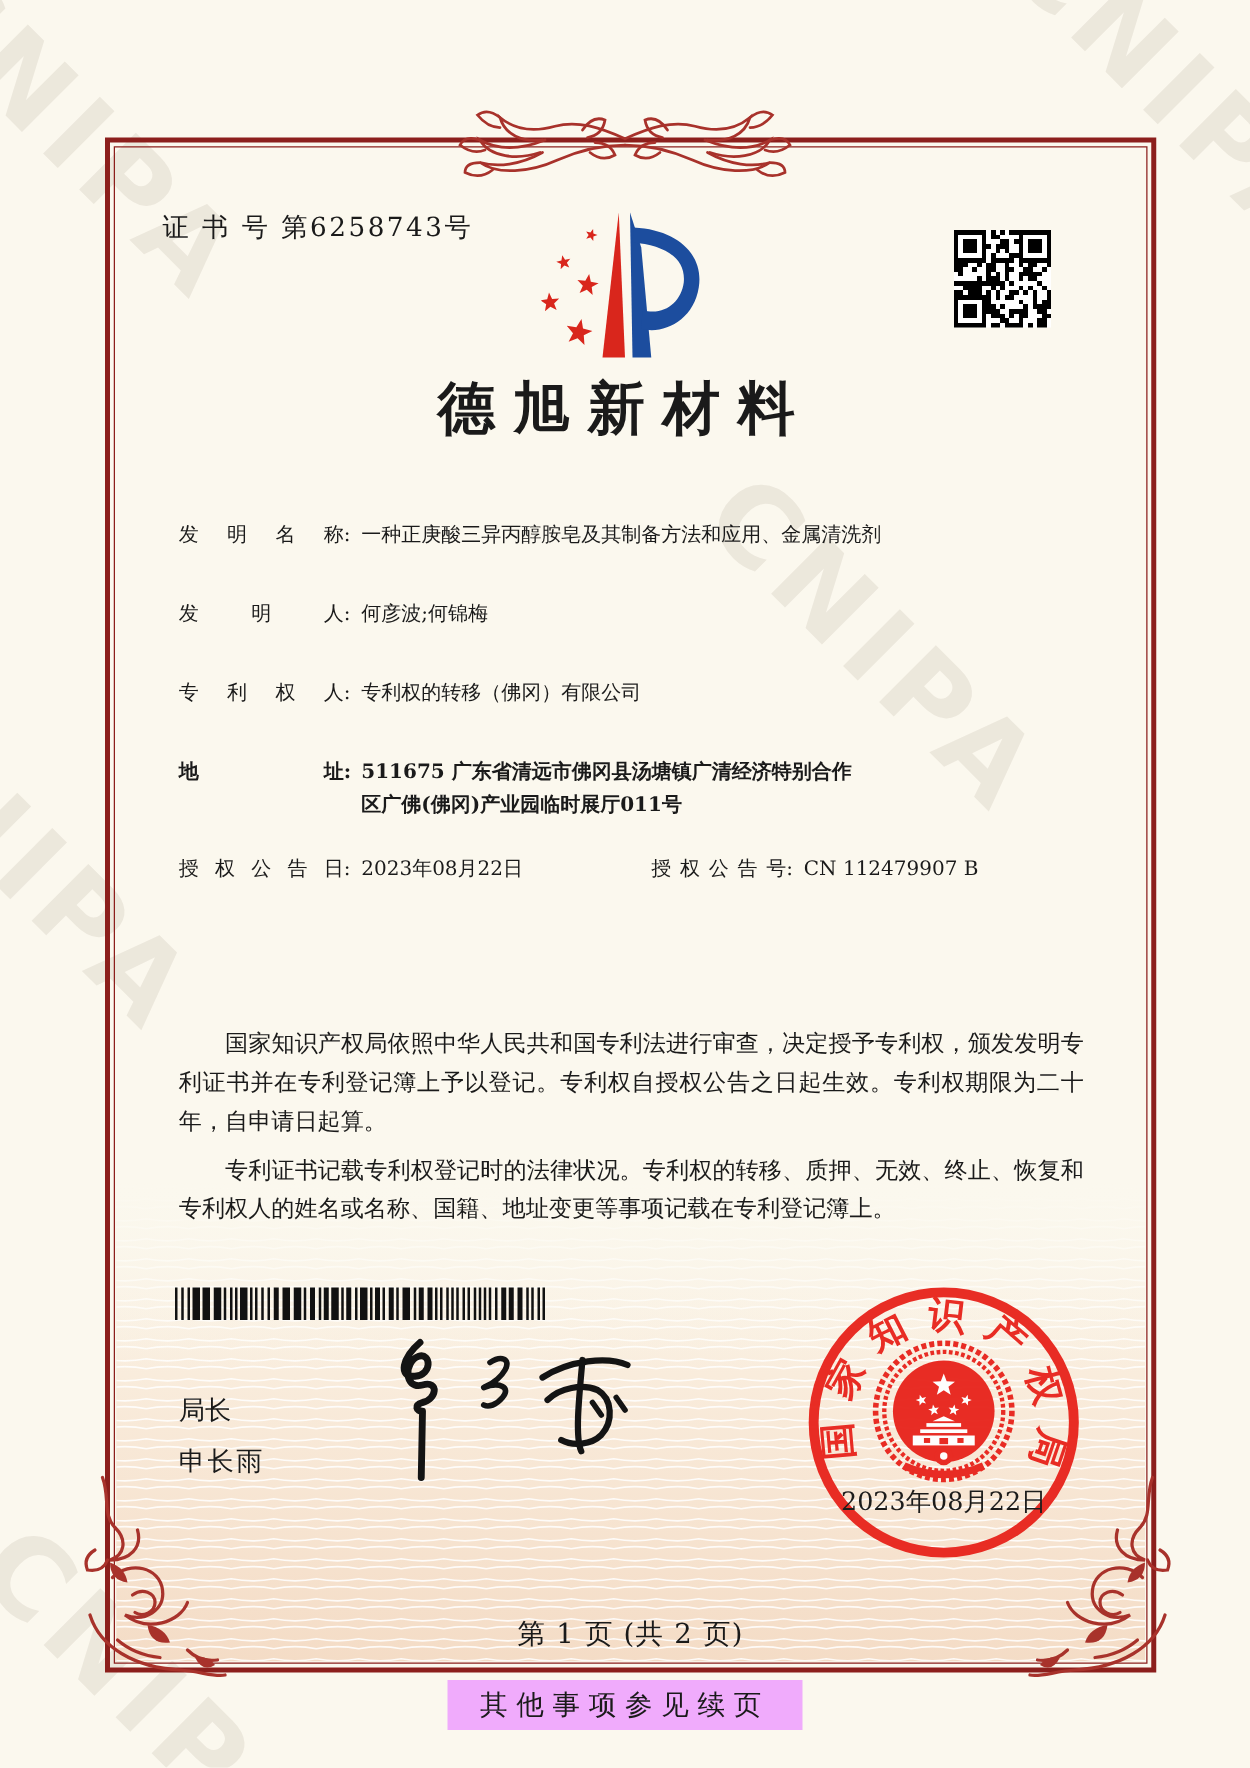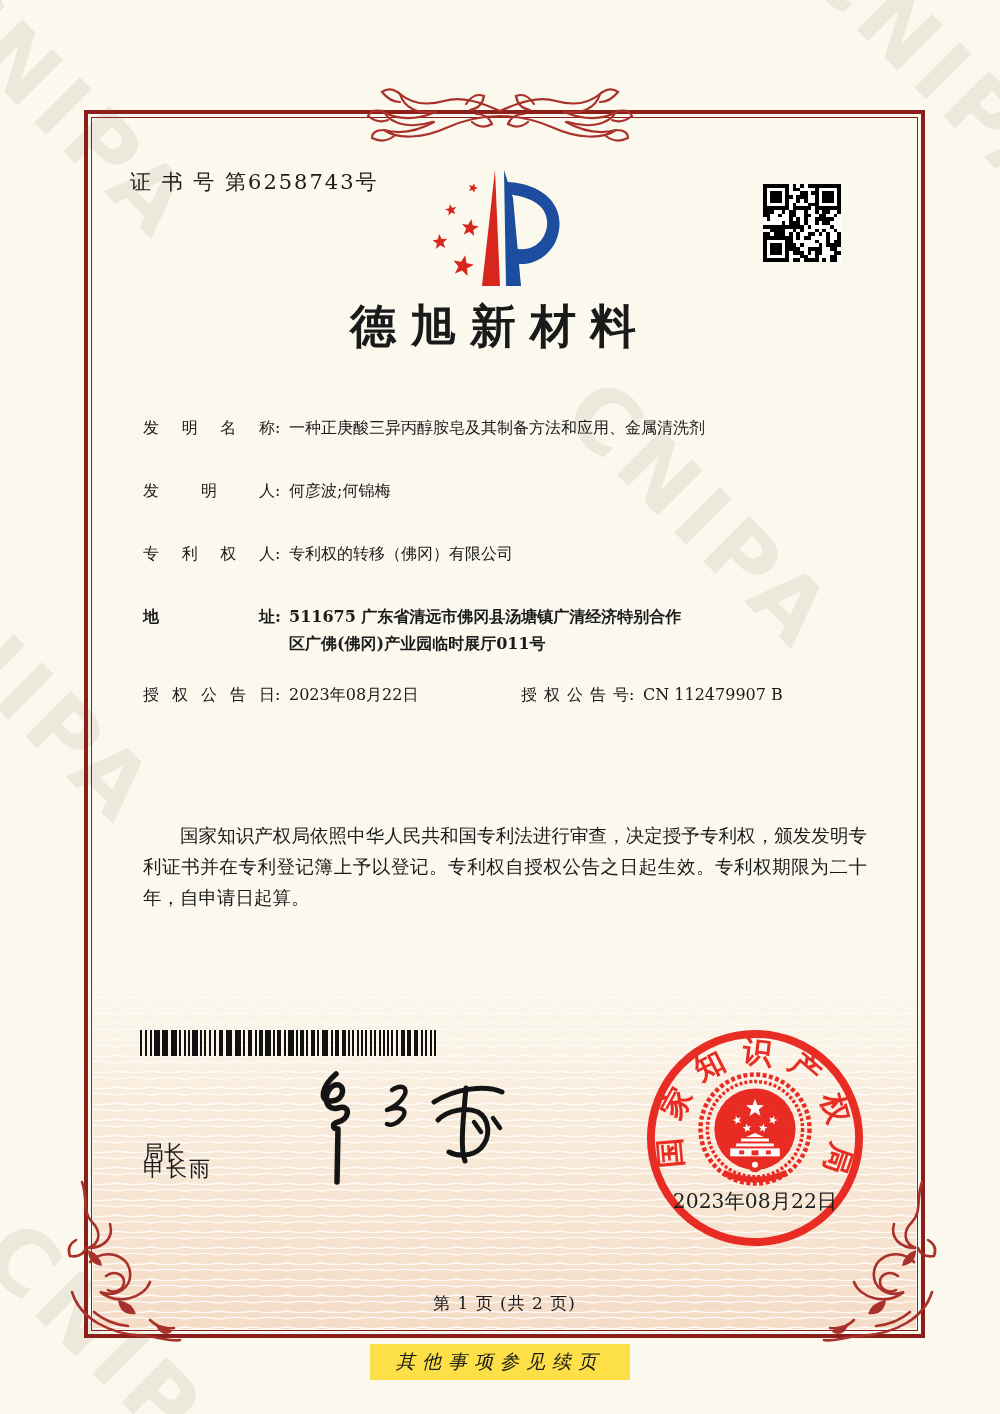--- a/index.html
+++ b/index.html
@@ -62,33 +62,33 @@
   .grant-number-pair { position:absolute; left:362px; top:0; white-space:nowrap; }
   .grant-number-pair .field-label { width:108px;margin-left:16px; }
 
   .paragraphs { left:143px; top:820px; width:724px; z-index:5; font-size:18.5px; line-height:31px; text-align:justify; }
   .paragraphs p { text-indent:2em; margin-bottom:8px; }
 
   .barcode { left:140px; top:1030px; width:308px; height:26px; z-index:5; display:flex; align-items:stretch; }
   .barcode div { background:#111; }
 
   .signer-title { left:143px; top:1114px; font-size:21px; z-index:5;
-    font-family:"DejaVu Sans","Liberation Sans",sans-serif;margin-top:25px; }
+    font-family:"DejaVu Sans","Liberation Sans",sans-serif; }
   .signer-name { left:143px; top:1155px; font-size:21px; z-index:5;
     font-family:"DejaVu Sans","Liberation Sans",sans-serif; letter-spacing:2px; }
   .signature { left:288px; top:1058px; z-index:5; }
 
   .seal { left:641px; top:1024px; z-index:6; opacity:0.96; }
 
-  .page-info { left:84px; width:841px; top:1292px; text-align:center; font-size:17px; z-index:5; letter-spacing:1px; }
+  .page-info { left:84px; width:841px; top:1292px; text-align:center; font-size:22px; z-index:5; letter-spacing:1px; }
 
   .footer-note-wrap { left:0; width:1000px; top:1344px; text-align:center; z-index:5; }
   .footer-note {
-    display:inline-block; background:#fde047; padding:5px 26px;
-    font-size:19px; letter-spacing:7px;font-style:italic;
+    display:inline-block; background:#f0abfc; padding:5px 26px;
+    font-size:22px; letter-spacing:7px;
   }
 </style>
 </head>
 <body>
 
 <div id="watermarks">
     <span class="wm" style="left: 60px; top: 105px;">CNIPA</span>
     <span class="wm" style="left: 940px; top: 70px;">CNIPA</span>
     <span class="wm" style="left: 22px; top: 690px;">CNIPA</span>
     <span class="wm" style="left: 700px; top: 515px;">CNIPA</span>
@@ -384,20 +384,21 @@
     <div class="field-row"><span class="field-label">发明名称</span><span class="field-colon">:</span><span class="field-value">一种正庚酸三异丙醇胺皂及其制备方法和应用、金属清洗剂</span></div>
     <div class="field-row"><span class="field-label">发明人</span><span class="field-colon">:</span><span class="field-value">何彦波;何锦梅</span></div>
     <div class="field-row"><span class="field-label">专利权人</span><span class="field-colon">:</span><span class="field-value">专利权的转移（佛冈）有限公司</span></div>
     <div class="field-row" style="margin-bottom: 24px; font-weight: bold;"><span class="field-label">地址</span><span class="field-colon">:</span><span class="field-value">511675 广东省清远市佛冈县汤塘镇广清经济特别合作
 区广佛(佛冈)产业园临时展厅011号</span></div>
     <div class="field-row"><span class="field-label">授权公告日</span><span class="field-colon">:</span><span class="field-value">2023年08月22日</span><span class="grant-number-pair"><span class="field-label">授权公告号</span><span class="field-colon">:</span><span class="field-value">CN 112479907 B</span></span></div>
   </div>
 
 <div class="abs paragraphs">
   <p>国家知识产权局依照中华人民共和国专利法进行审查，决定授予专利权，颁发发明专利证书并在专利登记簿上予以登记。专利权自授权公告之日起生效。专利权期限为二十年，自申请日起算。</p>
+  <p>专利证书记载专利权登记时的法律状况。专利权的转移、质押、无效、终止、恢复和专利权人的姓名或名称、国籍、地址变更等事项记载在专利登记簿上。</p>
 </div>
 
 <div class="abs barcode" id="barcode">
     <div style="width:2px;margin-right:3px"></div>
     <div style="width:2px;margin-right:3px"></div>
     <div style="width:2px;margin-right:2px"></div>
     <div style="width:6px;margin-right:2px"></div>
     <div style="width:6px;margin-right:3px"></div>
     <div style="width:6px;margin-right:2px"></div>
     <div style="width:2px;margin-right:3px"></div>

